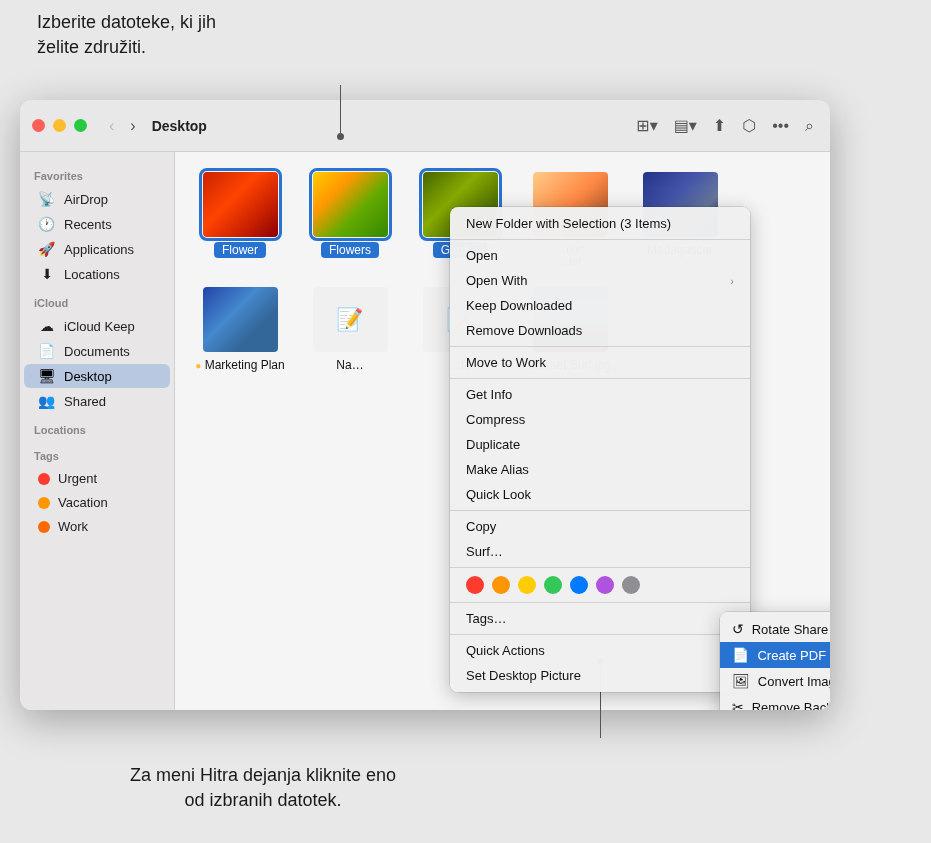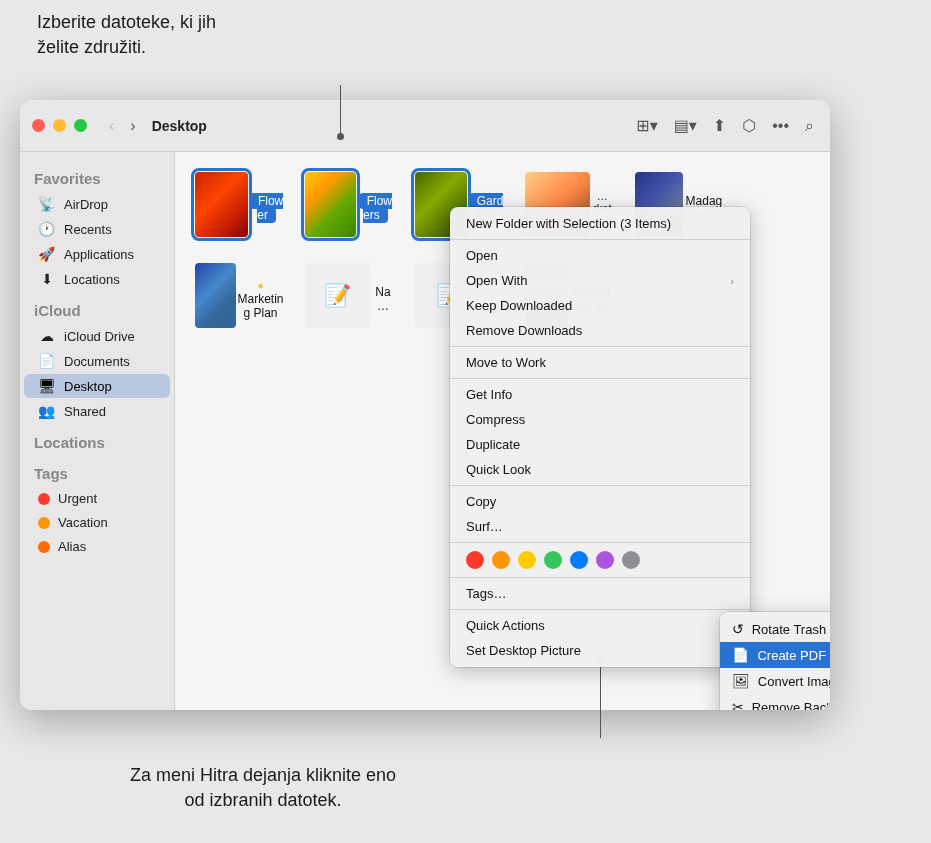--- a/index.html
+++ b/index.html
@@ -160,21 +160,21 @@
     
     .sidebar {
       width: 155px;
       background: #e8e6e6;
       border-right: 1px solid #d0d0d0;
       overflow-y: auto;
       padding: 8px 0;
       flex-shrink: 0;
     }
     .sidebar-section-label {
-      font-size: 15px;
+      font-size: 11px;
       font-weight: 600;
       color: #888;
       padding: 10px 14px 4px;
       text-transform: none;
     }
     .sidebar-item {
       display: flex;
       align-items: center;
       padding: 4px 14px;
       cursor: pointer;
@@ -210,21 +210,21 @@
     }
 
     .files-grid {
       display: flex;
       flex-wrap: wrap;
       gap: 20px;
     }
 
     .file-item {
       display: flex;
-      flex-direction: row;
+      flex-direction: column;
       align-items: center;
       width: 90px;
       cursor: pointer;
     }
     .file-thumb {
       width: 75px;
       height: 65px;
       border-radius: 4px;
       overflow: hidden;
       margin-bottom: 6px;
@@ -399,21 +399,21 @@
         <span>Applications</span>
       </div>
       <div class="sidebar-item">
         <span class="sidebar-item-icon">⬇</span>
         <span>Locations</span>
       </div>
 
       <div class="sidebar-section-label">iCloud</div>
       <div class="sidebar-item">
         <span class="sidebar-item-icon">☁</span>
-        <span>iCloud Drive</span>
+        <span>iCloud Keep</span>
       </div>
       <div class="sidebar-item">
         <span class="sidebar-item-icon">📄</span>
         <span>Documents</span>
       </div>
       <div class="sidebar-item active">
         <span class="sidebar-item-icon">🖥</span>
         <span>Desktop</span>
       </div>
       <div class="sidebar-item">
@@ -427,21 +427,21 @@
       <div class="sidebar-item">
         <span class="tag-dot" style="background:#ff3b30;"></span>
         <span>Urgent</span>
       </div>
       <div class="sidebar-item">
         <span class="tag-dot" style="background:#ff9500;"></span>
         <span>Vacation</span>
       </div>
       <div class="sidebar-item">
         <span class="tag-dot" style="background:#ff6b00;"></span>
-        <span>Alias</span>
+        <span>Work</span>
       </div>
     </div>
 
     <div class="main-area">
       <div class="files-grid">
 
         <div class="file-item">
           <div class="file-thumb selected">
             <div class="thumb-flower"></div>
           </div>
@@ -519,20 +519,21 @@
           <span class="ctx-arrow">›</span>
         </div>
         <div class="ctx-item">Keep Downloaded</div>
         <div class="ctx-item">Remove Downloads</div>
         <div class="ctx-separator"></div>
         <div class="ctx-item">Move to Work</div>
         <div class="ctx-separator"></div>
         <div class="ctx-item">Get Info</div>
         <div class="ctx-item">Compress</div>
         <div class="ctx-item">Duplicate</div>
+        <div class="ctx-item">Make Alias</div>
         <div class="ctx-item">Quick Look</div>
         <div class="ctx-separator"></div>
         <div class="ctx-item">Copy</div>
         <div class="ctx-item">Surf…</div>
         <div class="ctx-separator"></div>
         <div class="ctx-tags-row">
           <div class="ctx-tag-circle" style="background:#ff3b30;"></div>
           <div class="ctx-tag-circle" style="background:#ff9500;"></div>
           <div class="ctx-tag-circle" style="background:#ffcc00;"></div>
           <div class="ctx-tag-circle" style="background:#34c759;"></div>
@@ -546,21 +547,21 @@
         <div class="ctx-item">
           <span>Quick Actions</span>
           <span class="ctx-arrow">›</span>
         </div>
         <div class="ctx-item">Set Desktop Picture</div>
       </div>
 
       <div class="submenu">
         <div class="sub-item">
           <span class="sub-item-icon">↺</span>
-          <span>Rotate Trash</span>
+          <span>Rotate Share</span>
         </div>
         <div class="sub-item active">
           <span class="sub-item-icon">📄</span>
           <span>Create PDF</span>
         </div>
         <div class="sub-item">
           <span class="sub-item-icon">🖼</span>
           <span>Convert Image</span>
         </div>
         <div class="sub-item">

